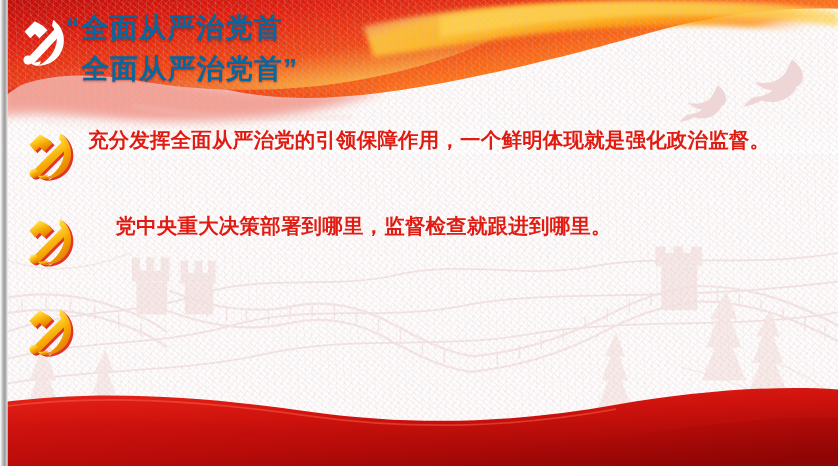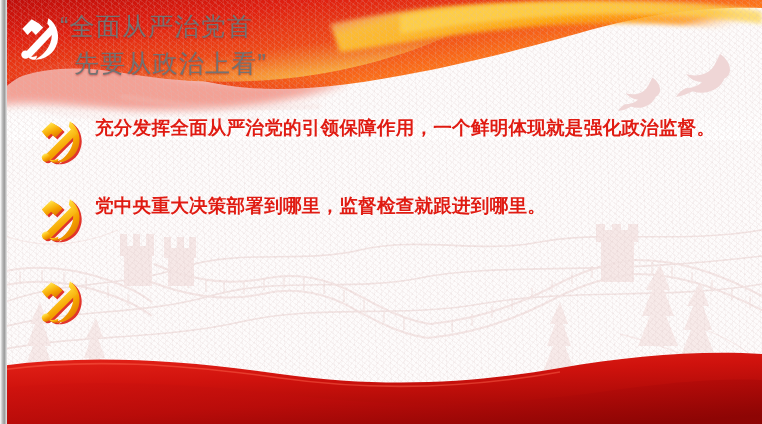--- a/index.html
+++ b/index.html
@@ -32,22 +32,22 @@
 
   
   .top-wave{position:absolute;left:0;top:0;width:762px;height:140px;z-index:2;}
   .hdr-content{position:absolute;left:0;top:0;width:762px;height:110px;z-index:6;}
 
   .hdr-emblem{
     position:absolute;left:14px;top:12px;width:52px;height:52px;
   }
   .title-block{
     position:absolute;left:60px;top:8px;
-    color:#737373;
-    font-weight:400;
+    color:#0369a1;
+    font-weight:700;
     font-size:25px;
     line-height:37px;
     letter-spacing:1.2px;
     text-shadow:0 1px 2px rgba(150,10,10,.45);
     white-space:nowrap;
   }
   .title-block .ln2{ padding-left:14px; display:block;}
 
   
   .doves{position:absolute;right:14px;top:52px;width:130px;height:60px;z-index:4;}
@@ -57,36 +57,36 @@
 
   
   .bottom-wave{position:absolute;left:0;bottom:0;width:762px;height:90px;z-index:5;}
 
   
   .bullets{position:absolute;left:0;top:112px;width:762px;z-index:8;}
   .bullet{
     position:relative;
     display:flex;align-items:flex-start;
     margin-bottom:14px;
-    padding-left:33px;
+    padding-left:18px;
   }
   .b-emblem{flex:0 0 auto;width:56px;height:52px;margin-top:4px;}
   .b-text{
     flex:1 1 auto;
     color:#E01B12;
     font-weight:900;
     font-size:18.6px;
     line-height:32px;
     letter-spacing:.2px;
     padding-left:6px;
     padding-right:12px;
     text-shadow:0 1px 0 rgba(255,255,255,.55);
   }
   .bullet:nth-child(1){ margin-bottom:22px;}
-  .bullet:nth-child(2){ margin-bottom:26px;}
+  .bullet:nth-child(2){ margin-bottom:26px;gap:25px;}
 </style>
 </head>
 <body>
 
 <div id="poster">
 
   <svg class="top-wave" viewBox="0 0 762 140" preserveAspectRatio="none">
     <defs>
       <linearGradient id="gRed" x1="0" y1="0" x2="0.75" y2="1">
         <stop offset="0" stop-color="#c00d0a"></stop>
@@ -159,21 +159,21 @@
         <path d="M20,78 L72,26 L82,36 L30,88 Z" transform="rotate(-2 50 55)"></path>
 
         <path d="M16,32 L34,14 L48,22 L56,30 L42,44 L34,36 L26,44 Z"></path>
 
         <circle cx="22" cy="82" r="8"></circle>
       </g>
     </svg>
 
     <div class="title-block">
       <span>“全面从严治党首</span>
-      <span class="ln2">先要从政治上看”</span>
+      <span class="ln2">全面从严治党首”</span>
     </div>
   </div>
 
   <svg class="doves" viewBox="0 0 130 60">
     <g fill="#efd6d6">
 
       <g transform="translate(58,0)">
         <path d="M44,2 C50,6 54,12 54,18 C54,22 52,25 48,27
                  C46,33 40,38 32,40 C24,42 16,40 10,36
                  C16,36 22,34 26,30 C20,30 14,27 10,22

